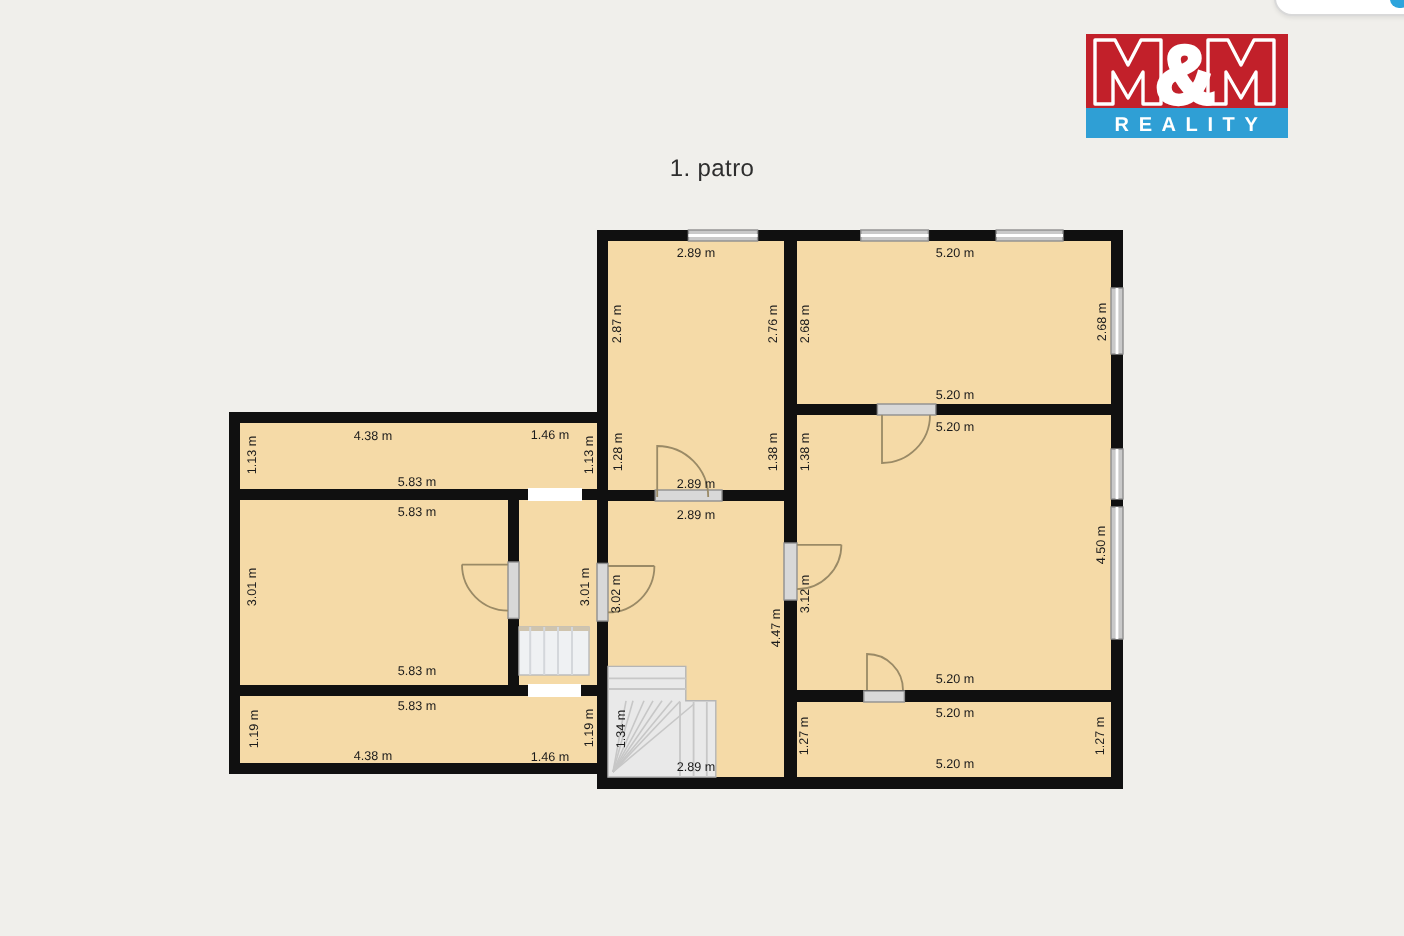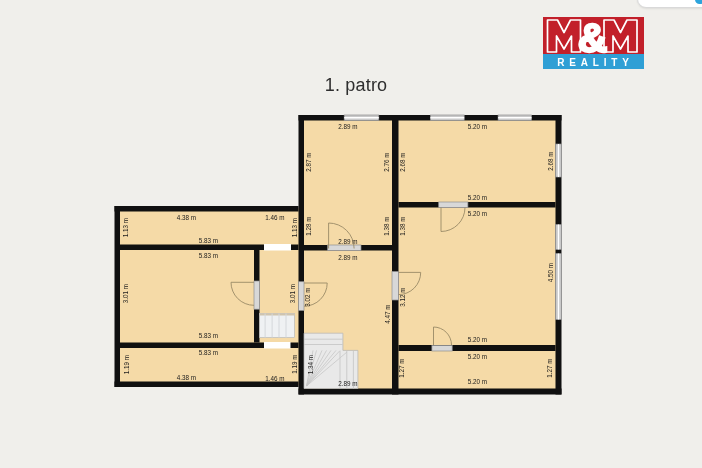--- a/index.html
+++ b/index.html
@@ -3,21 +3,21 @@
 <meta charset="utf-8">
 <style>
   html,body{margin:0;padding:0;}
   body{width:702px;height:468px;background:#f0efeb;position:relative;overflow:hidden;
        font-family:"Liberation Sans", sans-serif;}
   .abs{position:absolute;}
 </style>
 </head>
 <body>
 
-<div class="abs" style="left:0;top:75px;width:702px;text-align:center;"><span style="font-size:18px;color:#2e2e2e;letter-spacing:0.2px;position:relative;left:5px;">1. patro</span></div>
+<div class="abs" style="left:0;top:75px;width:702px;text-align:center;"><span style="font-size:12px;color:#2e2e2e;letter-spacing:0.2px;position:relative;left:5px;">1. patro</span></div>
 
 <div class="abs" style="left:637px;top:-14px;width:80px;height:20px;background:#ffffff;border:1px solid #d9d9d9;border-radius:9px;box-shadow:0 1px 2px rgba(0,0,0,0.08);"></div>
 
 <div class="abs" style="left:695px;top:-5px;width:10px;height:9px;background:#2da4dc;border-radius:5px;"></div>
 
 <div class="abs" style="left:543px;top:17px;width:101px;height:52px;">
   <svg width="101" height="52" viewBox="0 0 101 52">
 
     <rect x="0" y="0" width="101" height="37" fill="#c2202a"></rect>
 

